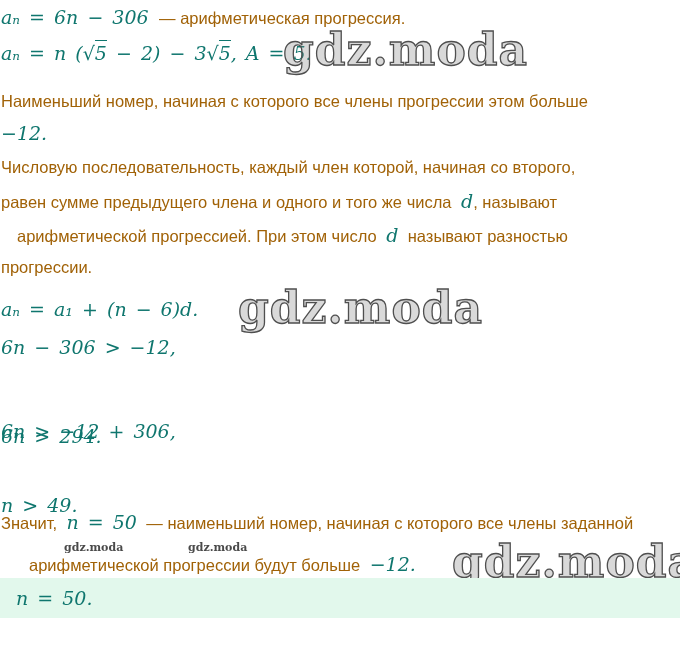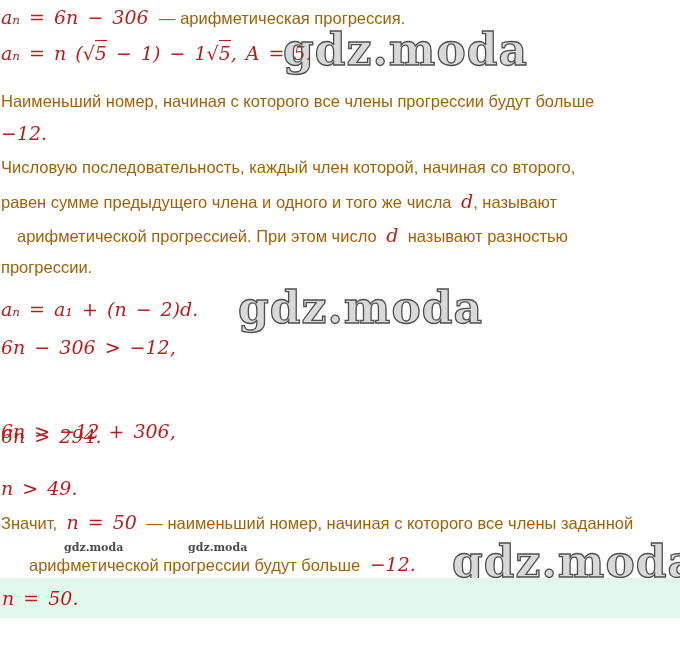--- a/index.html
+++ b/index.html
@@ -8,21 +8,21 @@
     background:#ffffff;
     font-family:"Liberation Sans","DejaVu Sans",sans-serif;
   }
   .abs{position:absolute;white-space:nowrap;}
   .sans{
     font-family:"Liberation Sans","DejaVu Sans",sans-serif;
     font-size:16.5px;line-height:24px;color:#a16207;
   }
   .math{
     font-family:"DejaVu Serif","DejaVu Sans",serif;
-    font-style:italic;font-size:19px;line-height:26px;color:#b91c1c;
+    font-style:italic;font-size:19px;line-height:26px;color:#0f766e;
     word-spacing:3px;
   }
   .rad{border-top:1.5px solid currentColor;padding-top:1px;}
   .gap-l{margin-left:6px;}
   .gap-s{margin-left:5px;}
   .gap-r{margin-right:5px;}
   
   .wm-large{
     font-family:"DejaVu Serif","Liberation Serif",serif;
     font-weight:700;font-size:44px;line-height:52px;letter-spacing:1px;
@@ -30,58 +30,58 @@
     -webkit-text-stroke:1.3px #4f4f4f;
   }
   .wm-small{
     font-family:"DejaVu Serif","Liberation Serif",serif;
     font-weight:700;font-size:11px;line-height:13px;color:#4a4a4a;
   }
   .band{
     position:absolute;left:0;top:578px;width:680px;height:40px;
     display:flex;align-items:center;
   }
-  .band .math{padding-left:2px;}
+  .band .math{padding-left:16px;}
 </style>
 </head>
 <body>
 
 <div class="abs" style="left:1px;top:4px;">
   <span class="math">aₙ = 6n − 306</span>
   <span class="sans gap-l">— арифметическая прогрессия.</span>
 </div>
 
 <div class="abs" style="left:1px;top:40px;">
-  <span class="math">aₙ = n (</span><span class="math sym">√</span><span class="math rad">5</span><span class="math"> − 1) − 1</span><span class="math sym">√</span><span class="math rad">5</span><span class="math">, A = 5.</span>
+  <span class="math">aₙ = n (</span><span class="math sym">√</span><span class="math rad">5</span><span class="math"> − 2) − 3</span><span class="math sym">√</span><span class="math rad">5</span><span class="math">, A = 5.</span>
 </div>
 
 <div class="abs wm-large" style="left:283px;top:24px;">gdz.moda</div>
 
-<div class="abs sans" style="left:1px;top:89px;">Наименьший номер, начиная с которого все члены прогрессии будут больше</div>
+<div class="abs sans" style="left:1px;top:89px;">Наименьший номер, начиная с которого все члены прогрессии этом больше</div>
 <div class="abs math" style="left:1px;top:120px;">−12.</div>
 
 <div class="abs sans" style="left:1px;top:155px;">Числовую последовательность, каждый член которой, начиная со второго,</div>
 <div class="abs" style="left:1px;top:188px;">
   <span class="sans">равен сумме предыдущего члена и одного и того же числа</span>
   <span class="math gap-s">d</span><span class="sans">, называют</span>
 </div>
 <div class="abs" style="left:1px;top:222px;margin-left:16px;">
   <span class="sans">арифметической прогрессией. При этом число</span>
   <span class="math gap-s gap-r">d</span>
   <span class="sans">называют разностью</span>
 </div>
 <div class="abs sans" style="left:1px;top:255px;">прогрессии.</div>
 
-<div class="abs math" style="left:1px;top:296px;">aₙ = a₁ + (n − 2)d.</div>
+<div class="abs math" style="left:1px;top:296px;">aₙ = a₁ + (n − 6)d.</div>
 <div class="abs wm-large" style="left:238px;top:282px;">gdz.moda</div>
 
 <div class="abs math" style="left:1px;top:334px;">6n − 306 &gt; −12,</div>
 <div class="abs math" style="left:1px;top:379px;margin-top:39px;">6n &gt; −12 + 306,</div>
 <div class="abs math" style="left:1px;top:423px;">6n &gt; 294.</div>
-<div class="abs math" style="left:1px;top:475px;">n &gt; 49.</div>
+<div class="abs math" style="left:1px;top:492px;">n &gt; 49.</div>
 
 <div class="abs" style="left:1px;top:509px;">
   <span class="sans">Значит,</span>
   <span class="math gap-s gap-r">n = 50</span>
   <span class="sans">— наименьший номер, начиная с которого все члены заданной</span>
 </div>
 
 <div class="abs wm-small" style="left:64px;top:541px;">gdz.moda</div>
 <div class="abs wm-small" style="left:188px;top:541px;">gdz.moda</div>
 

